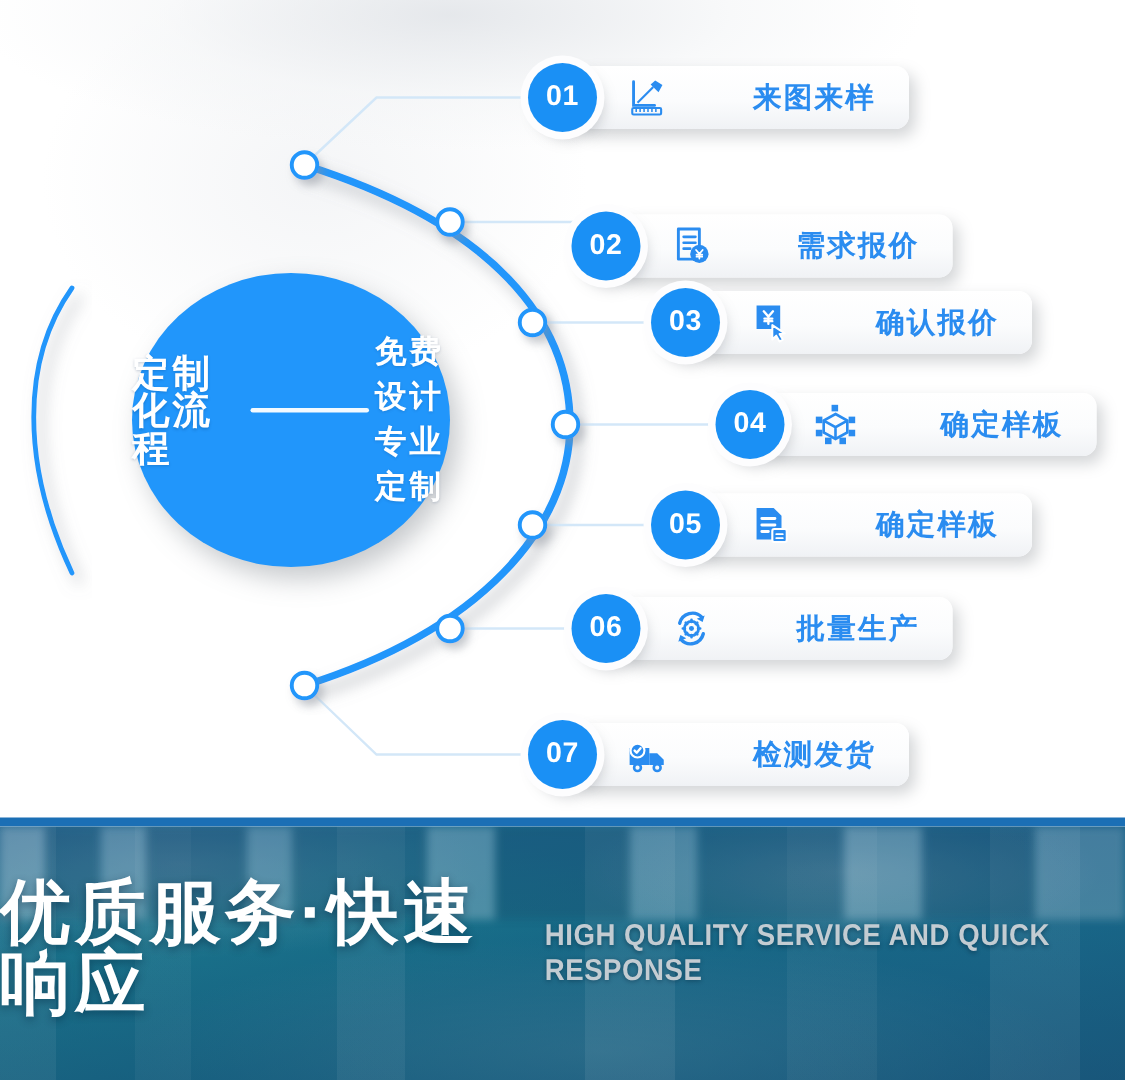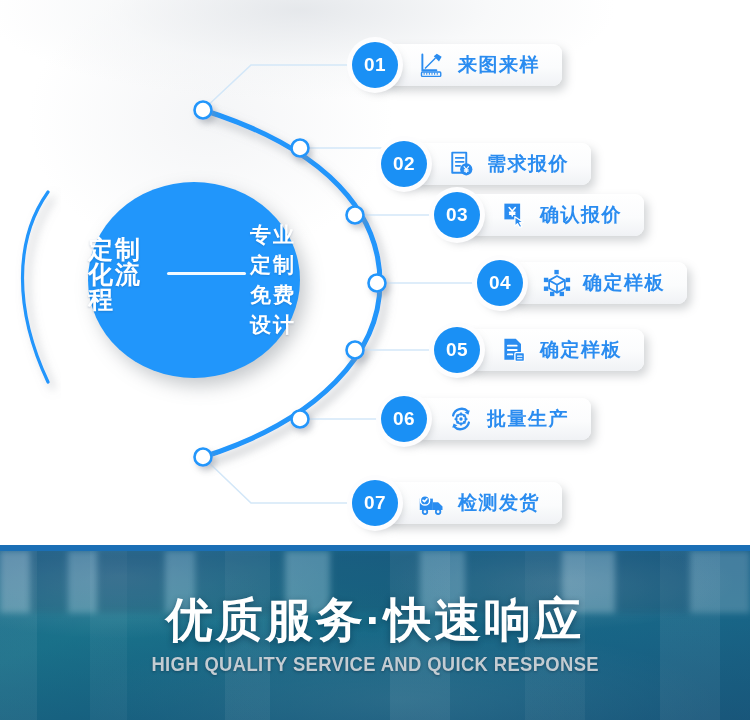--- a/index.html
+++ b/index.html
@@ -57,20 +57,21 @@
   .pill{
     position:relative;z-index:2;
     margin-left:-14px;
     height:42px;
     background:linear-gradient(180deg,#ffffff 0%,#fbfcfd 55%,#f0f2f5 100%);
     border-radius:9px;
     box-shadow:4px 5px 10px rgba(120,126,134,.33);
     display:flex;align-items:center;
     padding:0 22px 0 34px;
     box-sizing:border-box;
+    gap:44px;
   }
   .pill-icon{width:28px;height:28px;margin-right:12px;flex:0 0 auto;display:block;}
   .pill-label{
     font-size:19px;font-weight:bold;color:#2a8cf0;letter-spacing:1.5px;white-space:nowrap;
   }
 
   
   .banner{
     position:absolute;left:0;top:545px;width:750px;height:175px;
     overflow:hidden;
@@ -103,21 +104,21 @@
       linear-gradient(90deg,
         rgba(210,220,232,.42) 0 4%, rgba(40,70,100,.25) 4% 9%,
         rgba(200,214,228,.38) 9% 13%, rgba(30,62,96,.30) 13% 22%,
         rgba(195,210,226,.35) 22% 26%, rgba(35,68,100,.28) 26% 38%,
         rgba(205,218,230,.40) 38% 44%, rgba(28,60,92,.30) 44% 56%,
         rgba(198,212,228,.36) 56% 62%, rgba(32,66,98,.26) 62% 75%,
         rgba(208,220,232,.40) 75% 82%, rgba(30,62,96,.28) 82% 92%,
         rgba(200,214,228,.34) 92% 100%);
     filter:blur(3px);opacity:.75;
   }
-  .banner-inner{position:absolute;inset:0;display:flex;flex-direction:column;align-items:center;justify-content:center;}
+  .banner-inner{position:absolute;inset:0;display:flex;flex-direction:row;align-items:center;justify-content:center;}
   .banner-title{
     font-size:47px;font-weight:bold;color:#ffffff;letter-spacing:3px;
     text-shadow:0 2px 6px rgba(0,30,55,.45);
     margin-bottom:10px;line-height:1;
   }
   .banner-sub{
     font-size:20px;font-weight:bold;color:#c3ccd2;letter-spacing:.4px;
     transform:scaleX(.92);transform-origin:center;
     text-shadow:0 1px 3px rgba(0,25,45,.40);
   }
@@ -157,22 +158,22 @@
       <circle cx="377" cy="283" r="8.5" fill="#ffffff" stroke="#2196fb" stroke-width="2.6" filter="url(#nodeshadow)"></circle>
       <circle cx="355" cy="350" r="8.5" fill="#ffffff" stroke="#2196fb" stroke-width="2.6" filter="url(#nodeshadow)"></circle>
       <circle cx="300" cy="419" r="8.5" fill="#ffffff" stroke="#2196fb" stroke-width="2.6" filter="url(#nodeshadow)"></circle>
       <circle cx="203" cy="457" r="8.5" fill="#ffffff" stroke="#2196fb" stroke-width="2.6" filter="url(#nodeshadow)"></circle>
     </svg>
 
     <div class="center-circle">
       <div class="cc-title">定制化流程</div>
       <div class="cc-rule"></div>
       <div class="cc-sub">
+        <div>免费设计</div>
         <div>专业定制</div>
-        <div>免费设计</div>
       </div>
     </div>
 
     <div class="step" style="left:352px;top:42px;justify-content:space-between;">
       <div class="badge">01</div>
       <div class="pill">
         <svg class="pill-icon" viewBox="0 0 32 32">
           <path d="M5 4 L5 22 L21 22" fill="none" stroke="#2a8cf0" stroke-width="2.2" stroke-linecap="round"></path>
           <path d="M8 20 L20 8" fill="none" stroke="#2a8cf0" stroke-width="1.6"></path>
           <path d="M18 6 L24 12 L27 6.5 L21.5 3 Z" fill="#2a8cf0"></path>

